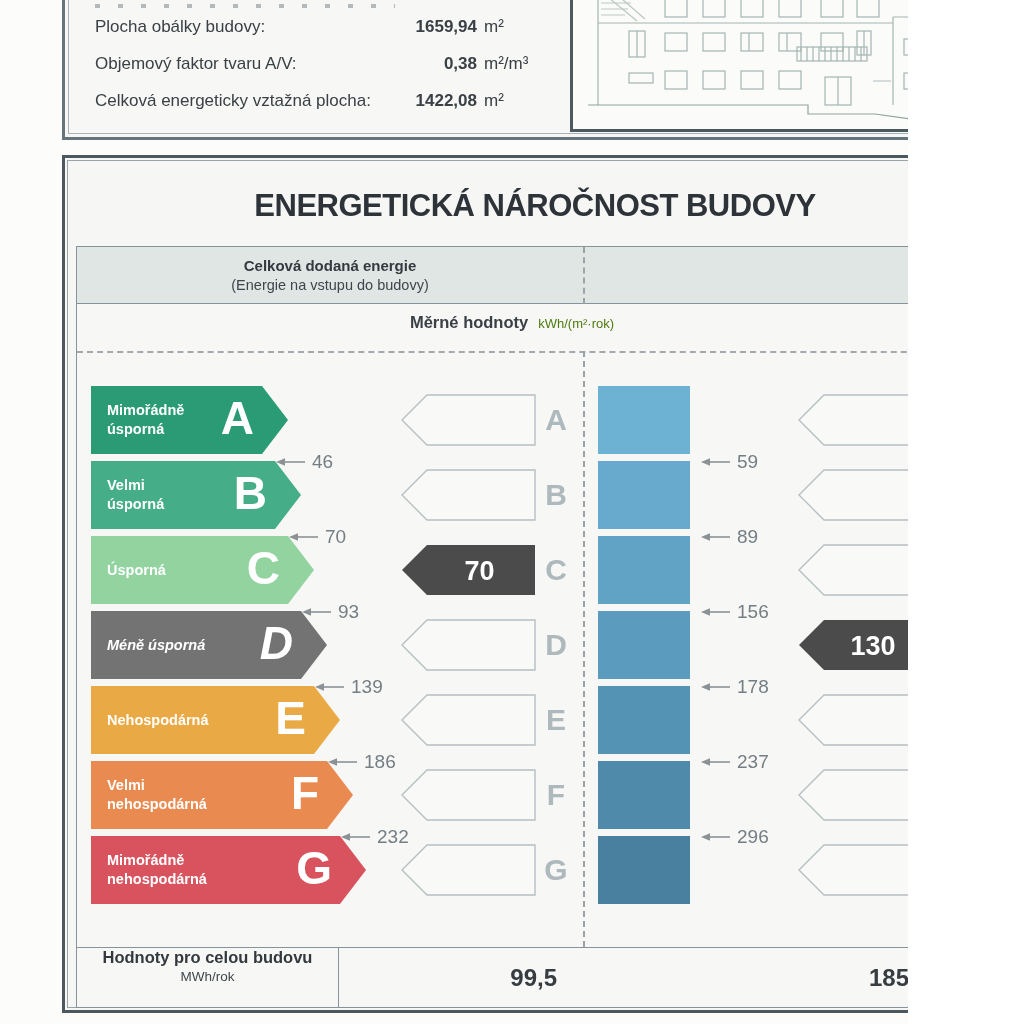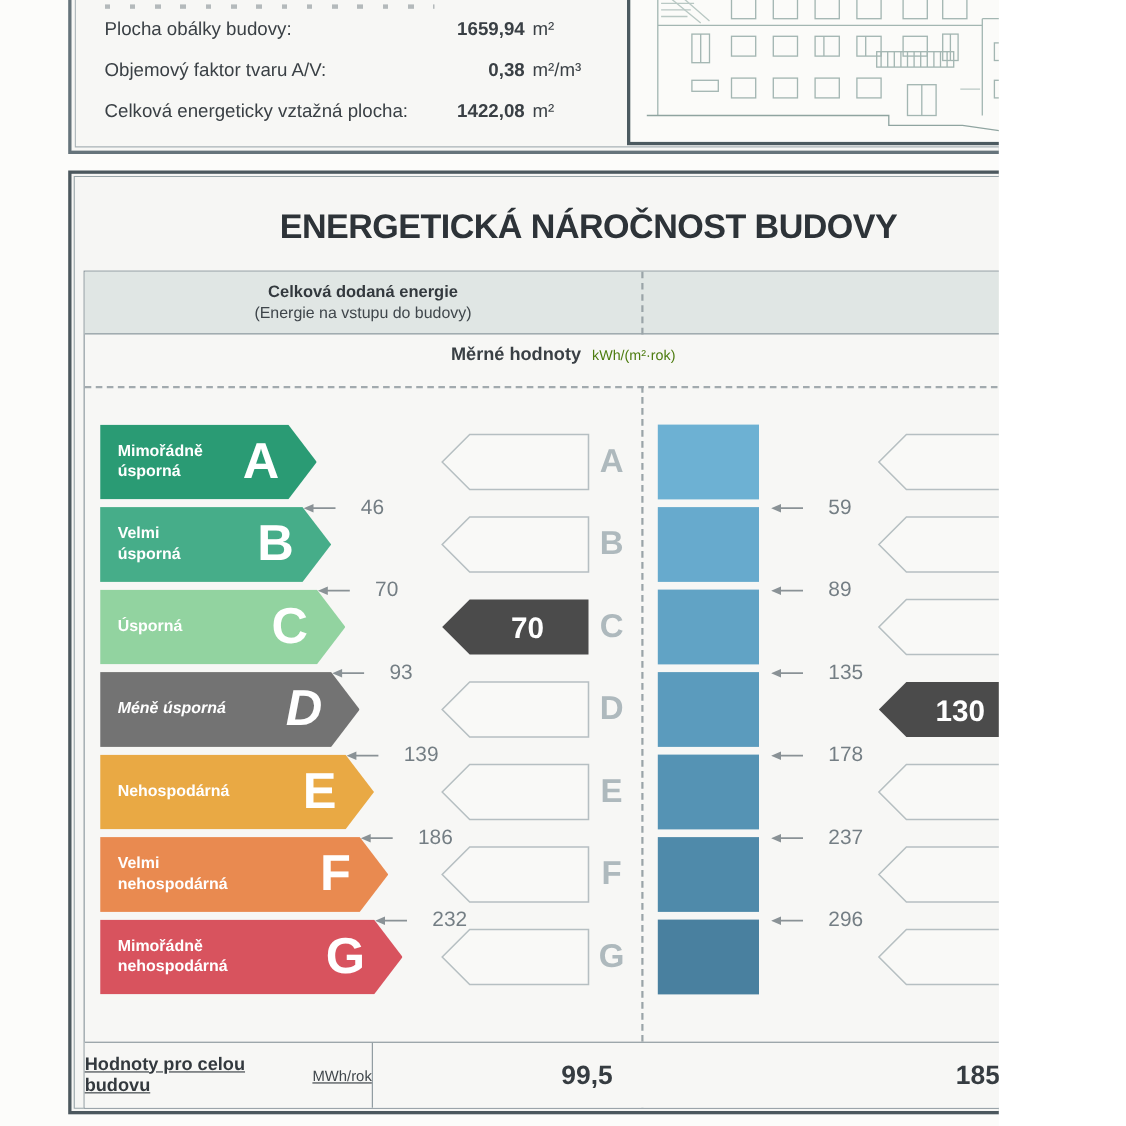--- a/index.html
+++ b/index.html
@@ -85,31 +85,31 @@
   }
   .class-big-letter{
     position:absolute;right:34px;top:50%;transform:translateY(-53%);
     color:#ffffff;font-size:46px;font-weight:bold;
   }
   .scale-letter{
     position:absolute;width:30px;height:52px;display:flex;align-items:center;justify-content:center;
     font-size:30px;font-weight:bold;color:#aeb9bd;
   }
   .blue-seg{position:absolute;width:92px;height:68px;}
-  .marker{position:absolute;display:flex;align-items:center;gap:22px;height:14px;}
+  .marker{position:absolute;display:flex;align-items:center;gap:6px;height:14px;}
   .marker-num{font-size:19px;color:#747e84;}
   
   #footer-band{
     position:absolute;left:0;top:700px;width:100%;height:60px;
     border-top:1px solid #87939a;background:#f7f7f5;box-sizing:border-box;
   }
   #footer-label-cell{
     position:absolute;left:0;top:0;width:262px;height:100%;
     border-right:1px solid #87939a;box-sizing:border-box;
-    display:flex;flex-direction:row;justify-content:center;align-items:center;text-decoration:underline;
+    display:flex;flex-direction:column;justify-content:flex-start;align-items:center;
   }
   #footer-label{font-size:16.5px;font-weight:bold;color:#33393e;}
   #footer-unit{font-size:13.5px;color:#40474c;margin-top:2px;}
   .footer-value{
     position:absolute;top:0;height:100%;display:flex;align-items:center;justify-content:flex-end;
     font-size:24px;font-weight:bold;color:#363c41;box-sizing:border-box;
   }
   #footer-value-delivered{left:262px;width:244px;padding-right:26px;}
   #footer-value-primary{left:507px;width:363px;padding-right:18px;}
 </style>
@@ -283,21 +283,21 @@
               <line x1="29" y1="5" x2="7" y2="5" stroke="#8a9296" stroke-width="1.6"></line>
               <polygon points="0,5 9,1.2 9,8.8" fill="#8a9296"></polygon>
             </svg>
             <span class="marker-num">93</span>
           </div>
           <div class="marker" style="left: 624px; top: 358px;">
             <svg width="30" height="10">
               <line x1="29" y1="5" x2="7" y2="5" stroke="#8a9296" stroke-width="1.6"></line>
               <polygon points="0,5 9,1.2 9,8.8" fill="#8a9296"></polygon>
             </svg>
-            <span class="marker-num">135</span>
+            <span class="marker-num">156</span>
           </div>
           <div class="class-arrow" style="left: 14px; top: 364px; width: 236px; background: #737373; font-style: italic;">
             <div class="class-label">Méně úsporná</div>
             <div class="class-big-letter">D</div>
           </div>
           <svg width="135" height="52" style="position: absolute; left: 324px; top: 372px; overflow: visible;">
             <polygon points="26,1 134,1 134,51 26,51 1,26" fill="#f9f9f7" stroke="#b6bfc2" stroke-width="1.4"></polygon>
           </svg>
           <div class="scale-letter" style="left: 464px; top: 372px;">D</div>
           <div class="blue-seg" style="left: 521px; top: 364px; background: rgb(91, 155, 189);"></div>

